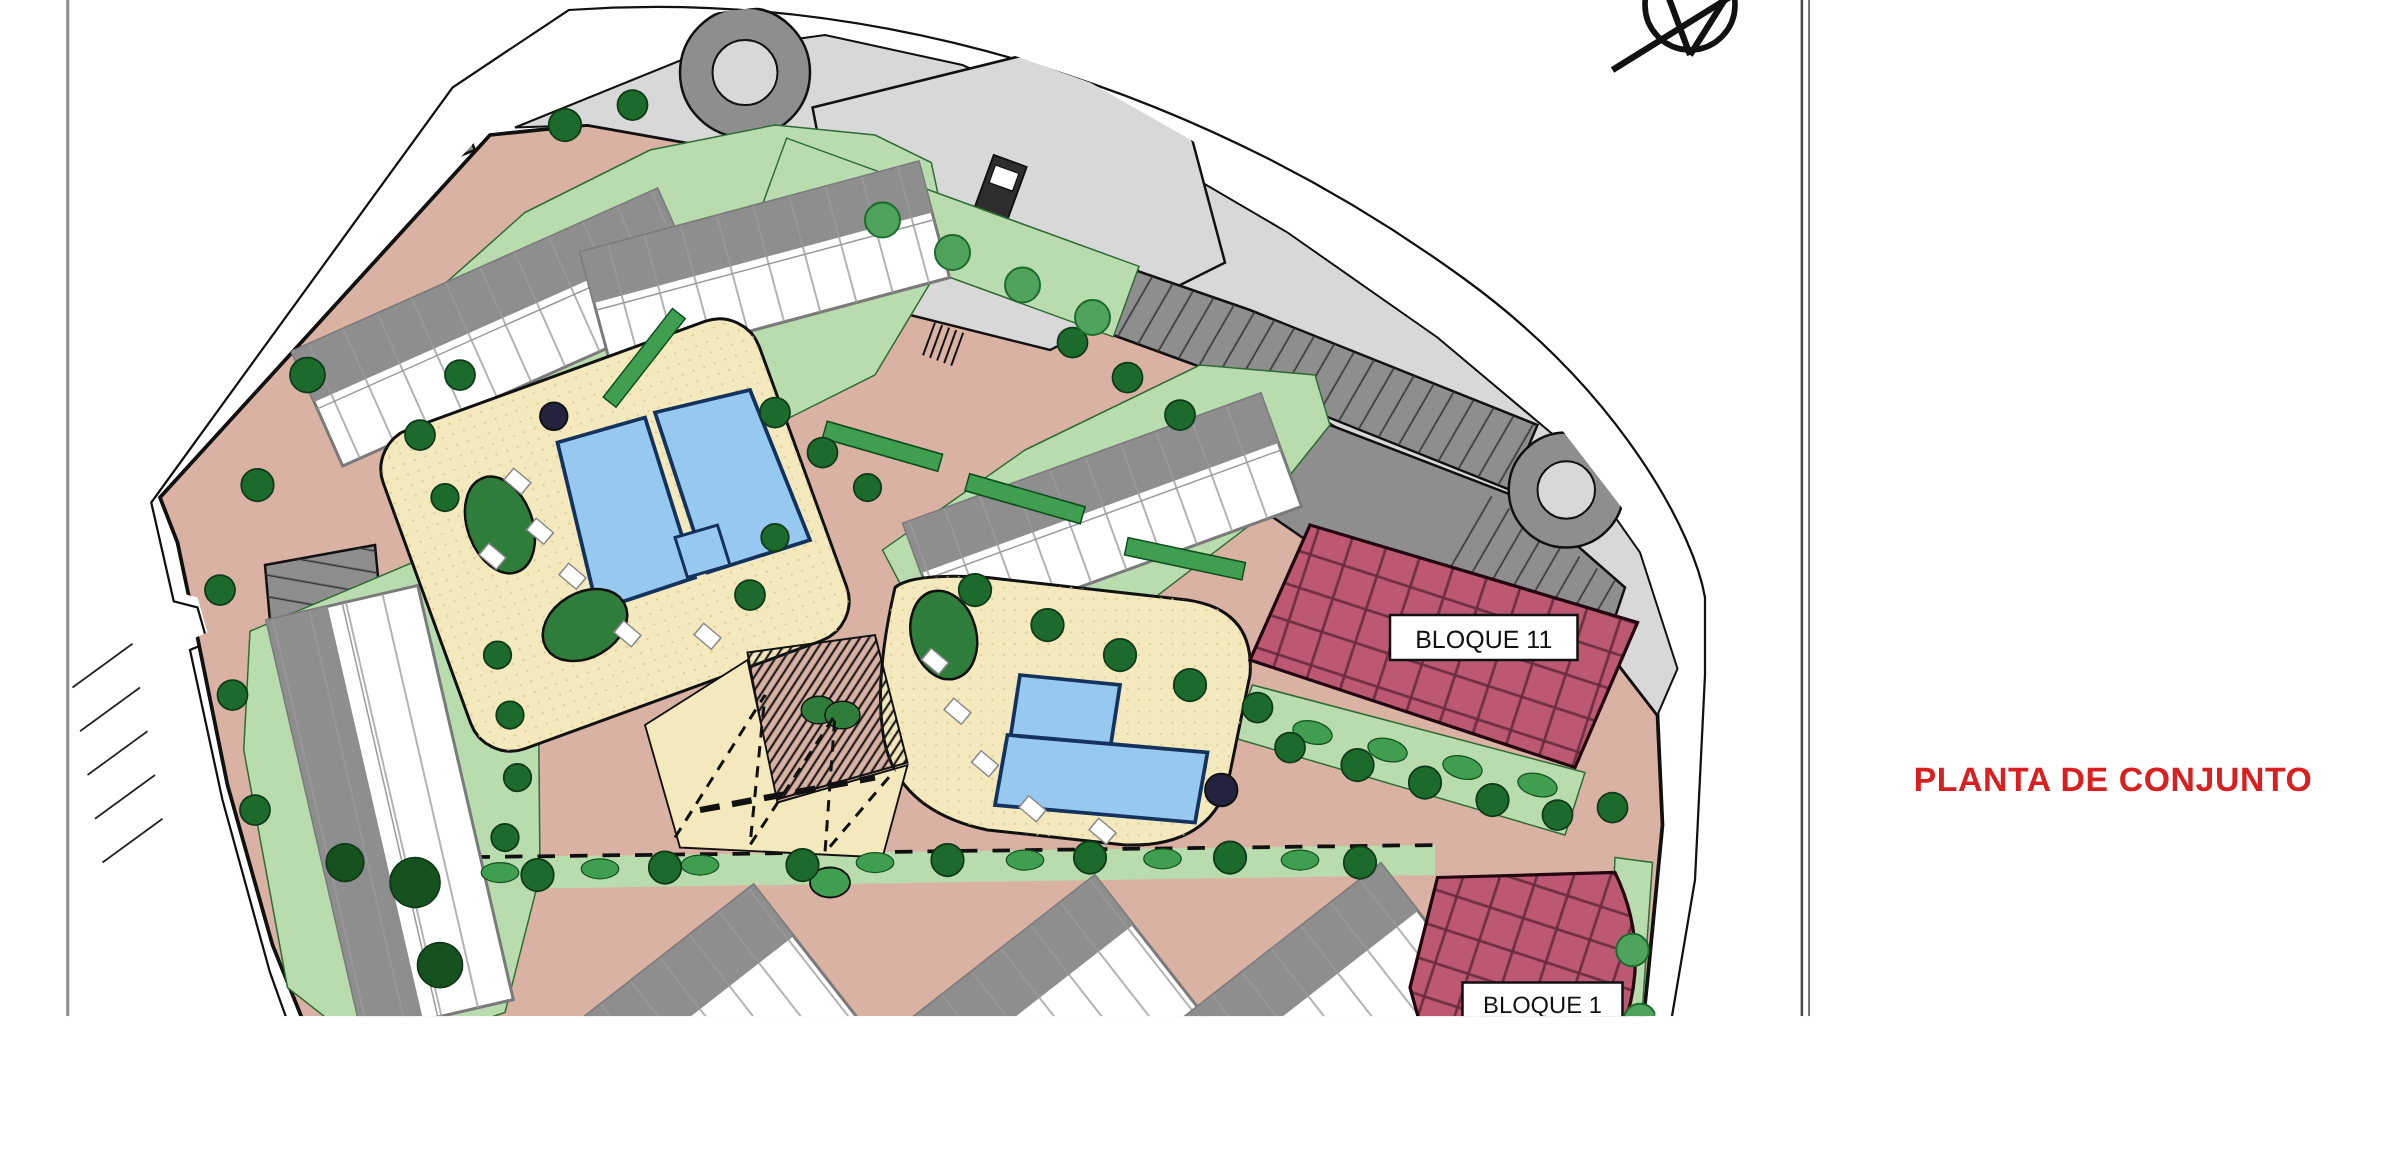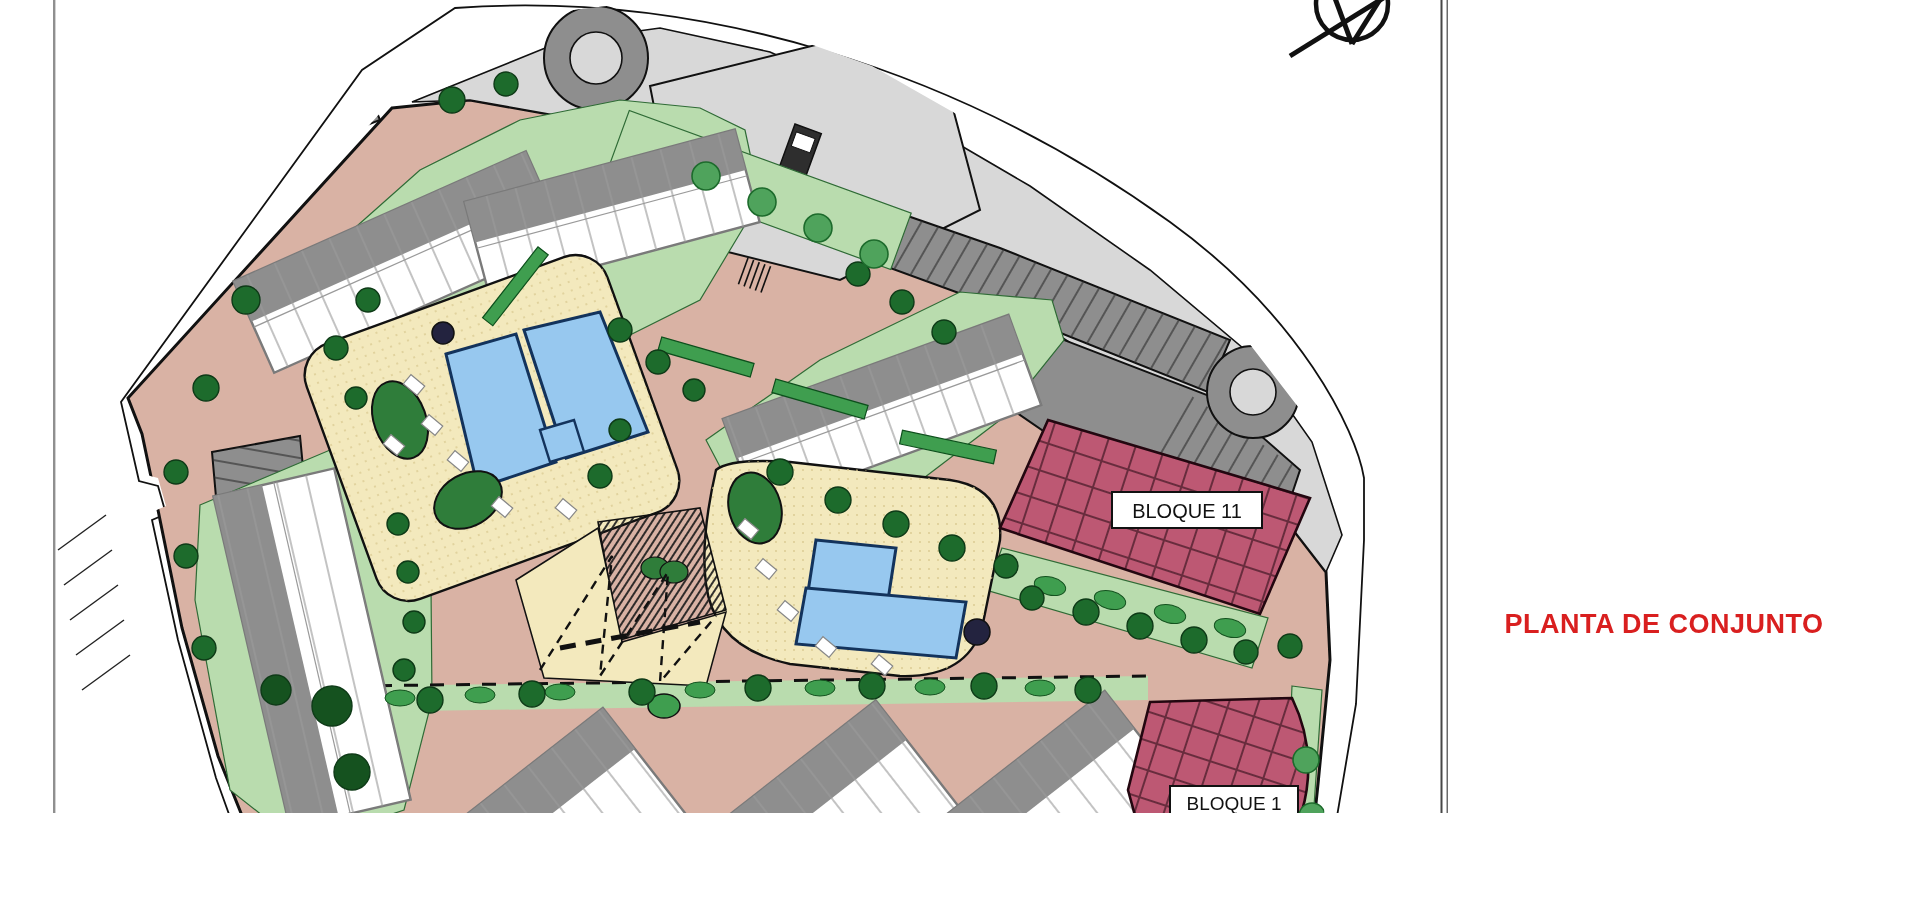--- a/index.html
+++ b/index.html
@@ -1,19 +1,19 @@
 <!DOCTYPE html>
 <html style="--title-red: #d91f1f; --ground-pink: #d9b2a4; --lawn-green: #b9dcae; --planter-green: #3f9e4f; --tree-green: #1d6b2c; --tree-light-green: #4fa35c; --pool-blue: #97c8ef; --pool-outline: #13335c; --deck-cream: #f3e9bd; --road-light-gray: #d8d8d8; --parking-gray: #8e8e8e; --building-wall-gray: #7a7a7a; --building-roof-gray: #8e8e8e; --block-maroon: #bd5873; --line-black: #111111;"><head>
 <meta charset="utf-8">
 <style>
   html,body{margin:0;padding:0;background:#fff;}
   .stage{position:relative;width:1920px;height:813px;background:#fff;overflow:hidden;
          font-family:"Liberation Sans",sans-serif;}
   .stage svg{position:absolute;left:0;top:0;}
-  .sheet-title{position:absolute;left:1478px;top:608px;width:372px;text-align:center;
+  .sheet-title{position:absolute;left:1478px;top:608px;width:372px;text-align:right;
 And         color:var(--title-red,#d91f1f);font-weight:bold;font-size:27px;line-height:33px;
          letter-spacing:.5px;}
   .sheet-title div{color:var(--title-red,#d91f1f);}
   text{font-family:"Liberation Sans",sans-serif;}
 </style>
 </head>
 <body>
 
 <div class="stage">
 

